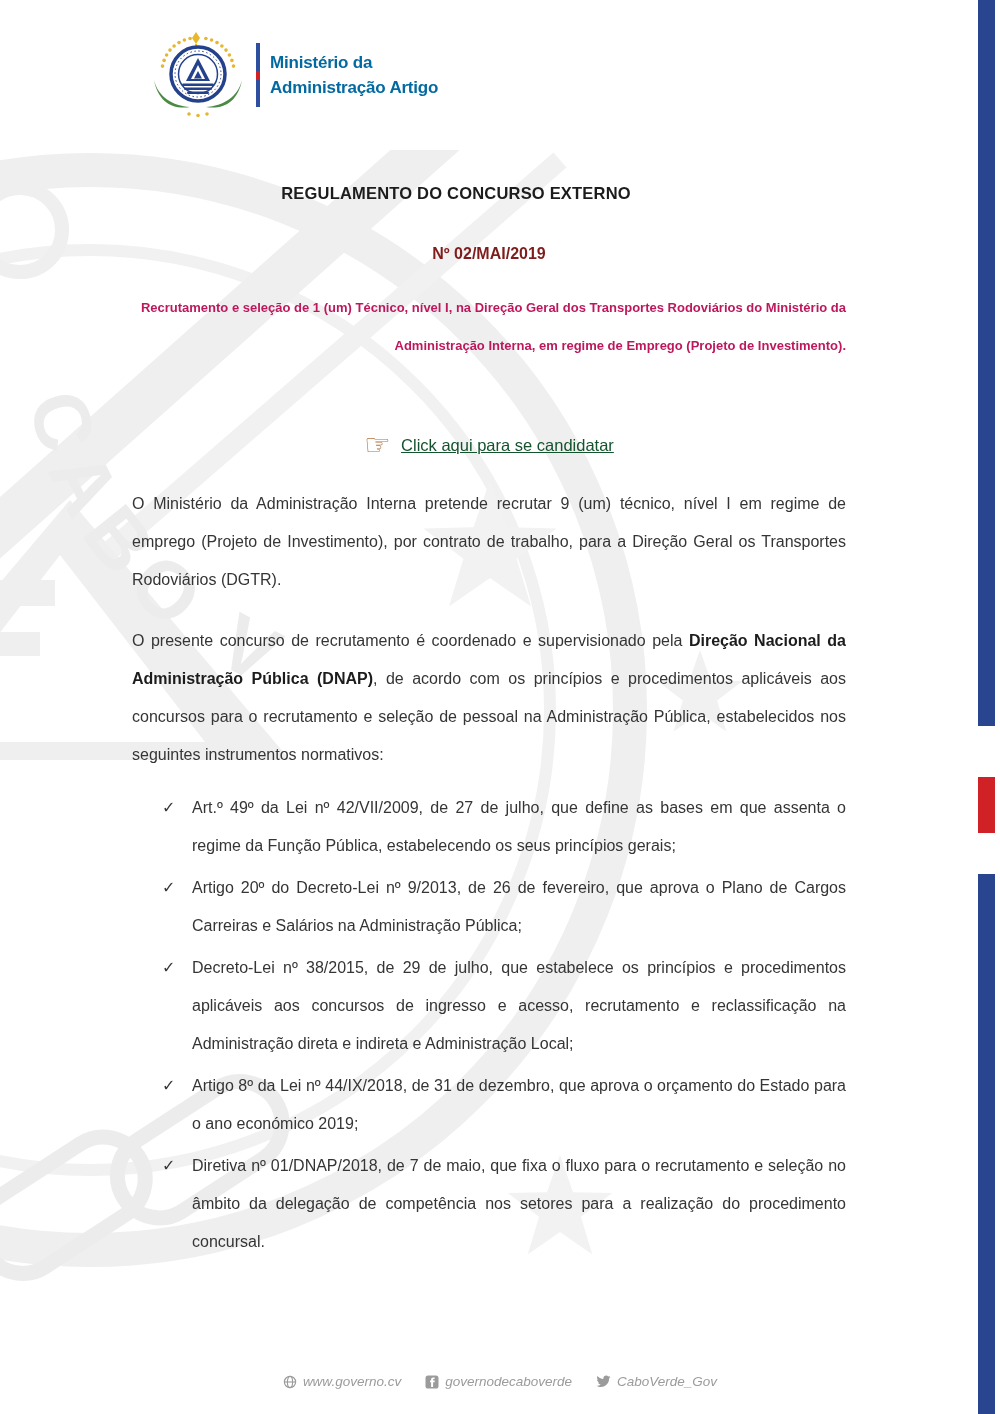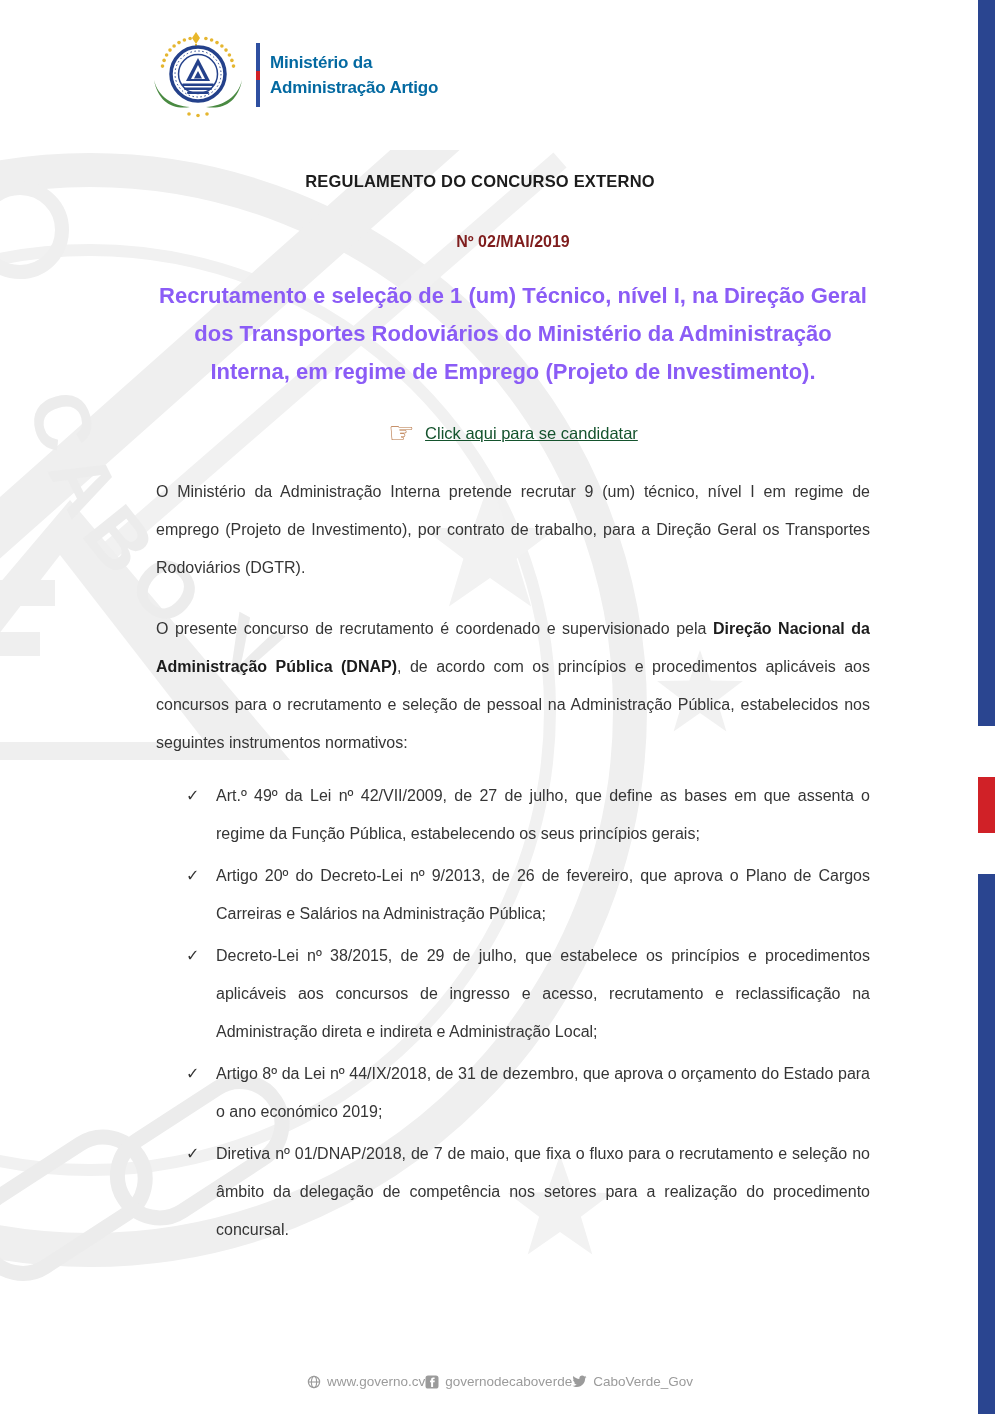--- a/index.html
+++ b/index.html
@@ -16,40 +16,40 @@
   .accent-red { top:777px; height:56px; }
   .accent-bottom { top:874px; height:540px; }
 
   
   .logo { position:absolute; left:146px; top:30px; display:flex; align-items:center; z-index:2; }
   .logo-sep { position:relative; width:4px; height:64px; background:#2e4fa0; margin:0 10px 0 6px; }
   .logo-sep .red-tick { position:absolute; left:0; top:28px; width:4px; height:9px; background:#d02127; }
   .ministry-name { font-weight:bold; font-size:17px; line-height:25px; color:#0369a1; letter-spacing:-0.2px; }
 
   
-  .content { position:absolute; left:156px; width:714px; z-index:2; }
+  .content { position:absolute; left:132px; width:714px; z-index:2;margin-top:12px; }
   .doc-title { top:172px; text-align:center; font-weight:bold; font-size:16.5px; color:#1c1c1c; transform:translateX(-33px); letter-spacing:0.2px; }
   .doc-ref { top:233px; text-align:center; font-weight:bold; font-size:16px; color:#7f1d1d; }
-  .doc-heading { top:277px; text-align:center; font-weight:bold; font-size:22px; line-height:38px; color:#8b5cf6; }
+  .doc-heading { top:277px; text-align:right; font-weight:bold; font-size:13px; line-height:38px; color:#be185d; }
   .apply-row { top:414px; height:38px; display:flex; align-items:center; justify-content:center; gap:10px; }
   .hand-glyph { font-family:"DejaVu Sans", sans-serif; font-size:30px; color:#b5713f; line-height:30px; }
   .apply-link { font-size:16.5px; color:#14532d; text-decoration:underline; cursor:pointer; }
   .para { font-size:16px; line-height:38px; text-align:justify; color:#353535; }
   .p1 { top:473px; }
   .p2 { top:610px; }
   .para b { color:#1c1c1c; }
 
   .bullets { top:777px; list-style:none; }
   .bullets li { position:relative; padding-left:60px; font-size:16px; line-height:38px; text-align:justify; margin-bottom:4px; color:#353535; }
   .check { position:absolute; left:30px; top:0; font-family:"DejaVu Sans", sans-serif; font-size:16px; color:#353535; }
 
   .page-number { top:1297px; text-align:right; font-size:15px; color:#2b2b2b; }
 
   
-  .footer { position:absolute; left:0; top:1374px; width:1000px; display:flex; justify-content:center; align-items:center; gap:0; z-index:2; }
+  .footer { position:absolute; left:0; top:1374px; width:1000px; display:flex; justify-content:center; align-items:center; gap:24px; z-index:2;font-style:italic; }
   .footer-item { display:flex; align-items:center; gap:6px; font-size:13.5px; color:#9b9b9b; }
   .footer-item svg { display:block; }
 </style>
 </head>
 <body>
 
 <div class="page">
 
   <svg class="watermark" width="820" height="1230" viewBox="0 0 820 1230">
     <circle cx="90" cy="560" r="540" fill="none" stroke="#efefef" stroke-width="34"></circle>

